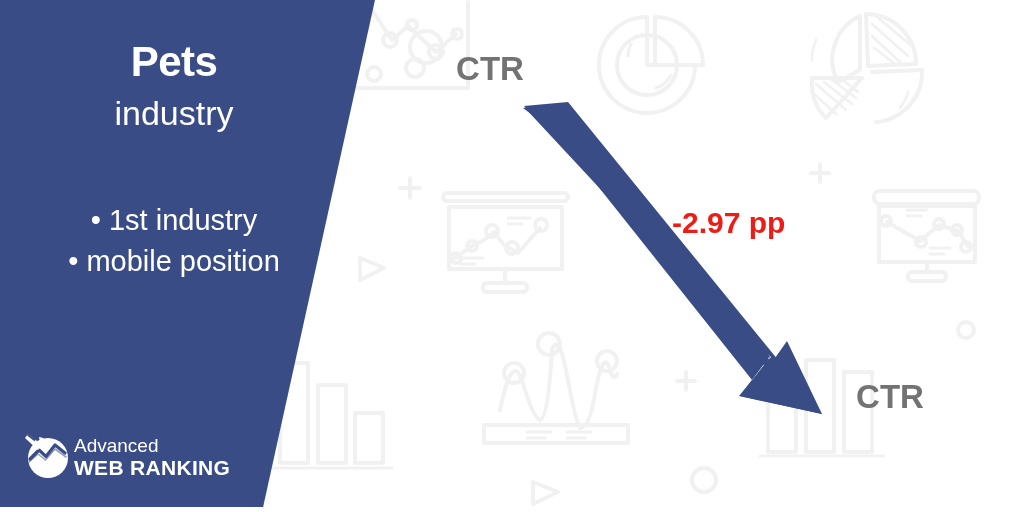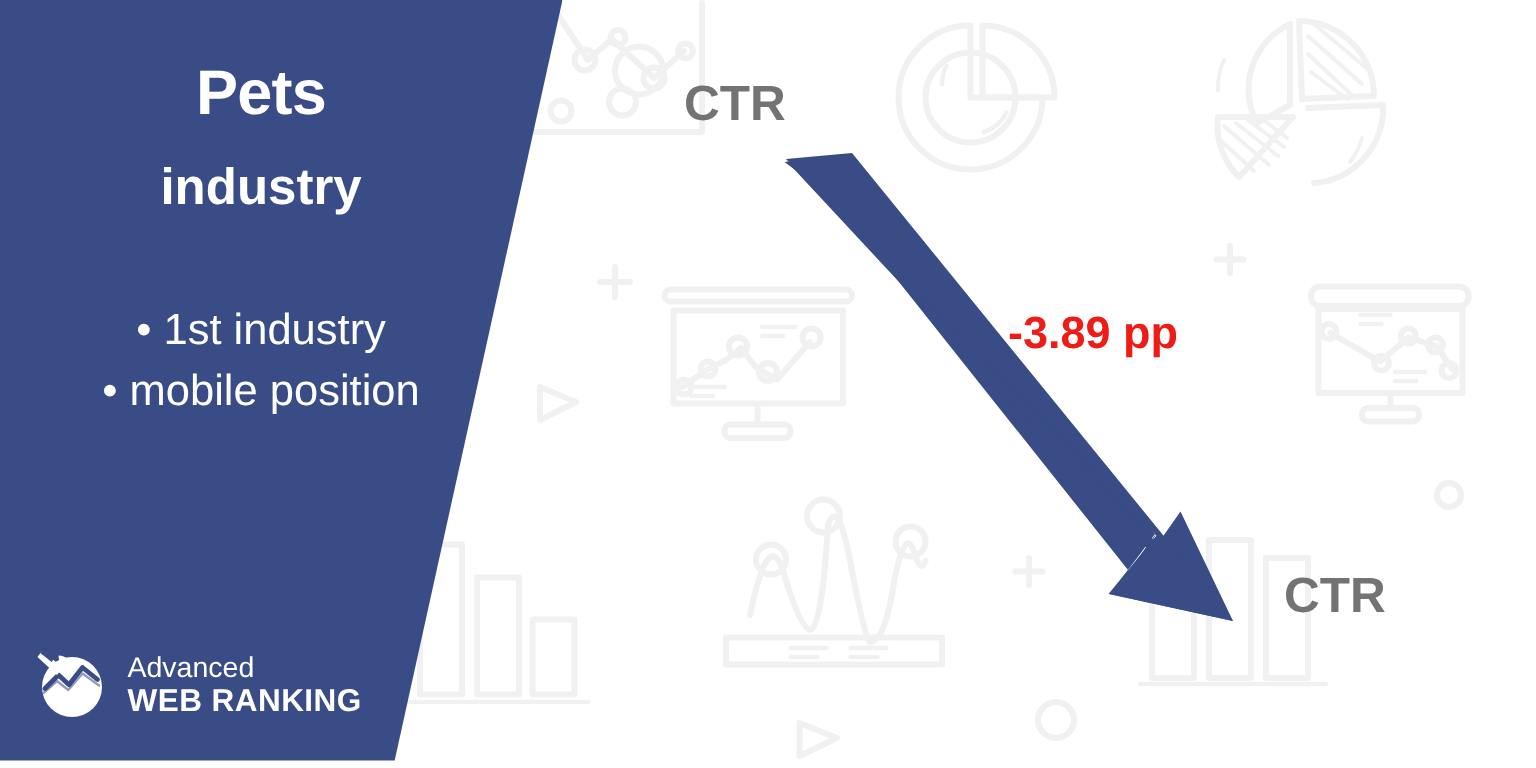--- a/index.html
+++ b/index.html
@@ -48,43 +48,43 @@
 
   .title-block { position:absolute; left:0; top:40px; width:100%; }
   .industry-title {
     font-size:42px;
     font-weight:bold;
     letter-spacing:-0.5px;
     line-height:1.05;
   }
   .industry-sub {
     font-size:34px;
-    font-weight:bold;
+    font-weight:normal;
     line-height:1.25;
-    margin-top:20px;
+    margin-top:8px;
   }
 
   .bullets {
     position:absolute;
     left:0; top:200px;
     width:100%;
     font-size:29px;
     font-weight:normal;
     line-height:1.42;
     list-style:none;
   }
   .bullets li { white-space:nowrap; }
 
   
   .logo {
     position:absolute;
     left:22px; bottom:24px;
     display:flex;
     align-items:center;
-    gap:11px;
+    gap:0;
   }
   .logo-mark { width:52px; height:52px; flex:0 0 auto; }
   .logo-text { display:flex; flex-direction:column; line-height:1; color:#ffffff; }
   .logo-text .l1 { font-size:19px; font-weight:normal; letter-spacing:0px; }
   .logo-text .l2 { font-size:21px; font-weight:bold; letter-spacing:0.3px; margin-top:2px; }
 
   
   .right-content { position:absolute; inset:0; z-index:3; }
 
   .label {
@@ -296,21 +296,21 @@
       </g>
     </svg>
   </div>
 
   <div class="right-content">
 
     <div class="label" id="label-start">
       <span class="l-top">CTR</span>
     </div>
 
-    <div class="delta">-3.89 pp</div>
+    <div class="delta">-2.97 pp</div>
 
     <div class="label" id="label-end">
       <span class="l-top">CTR</span>
     </div>
 
   </div>
 
 </div>
 
 </body></html>

